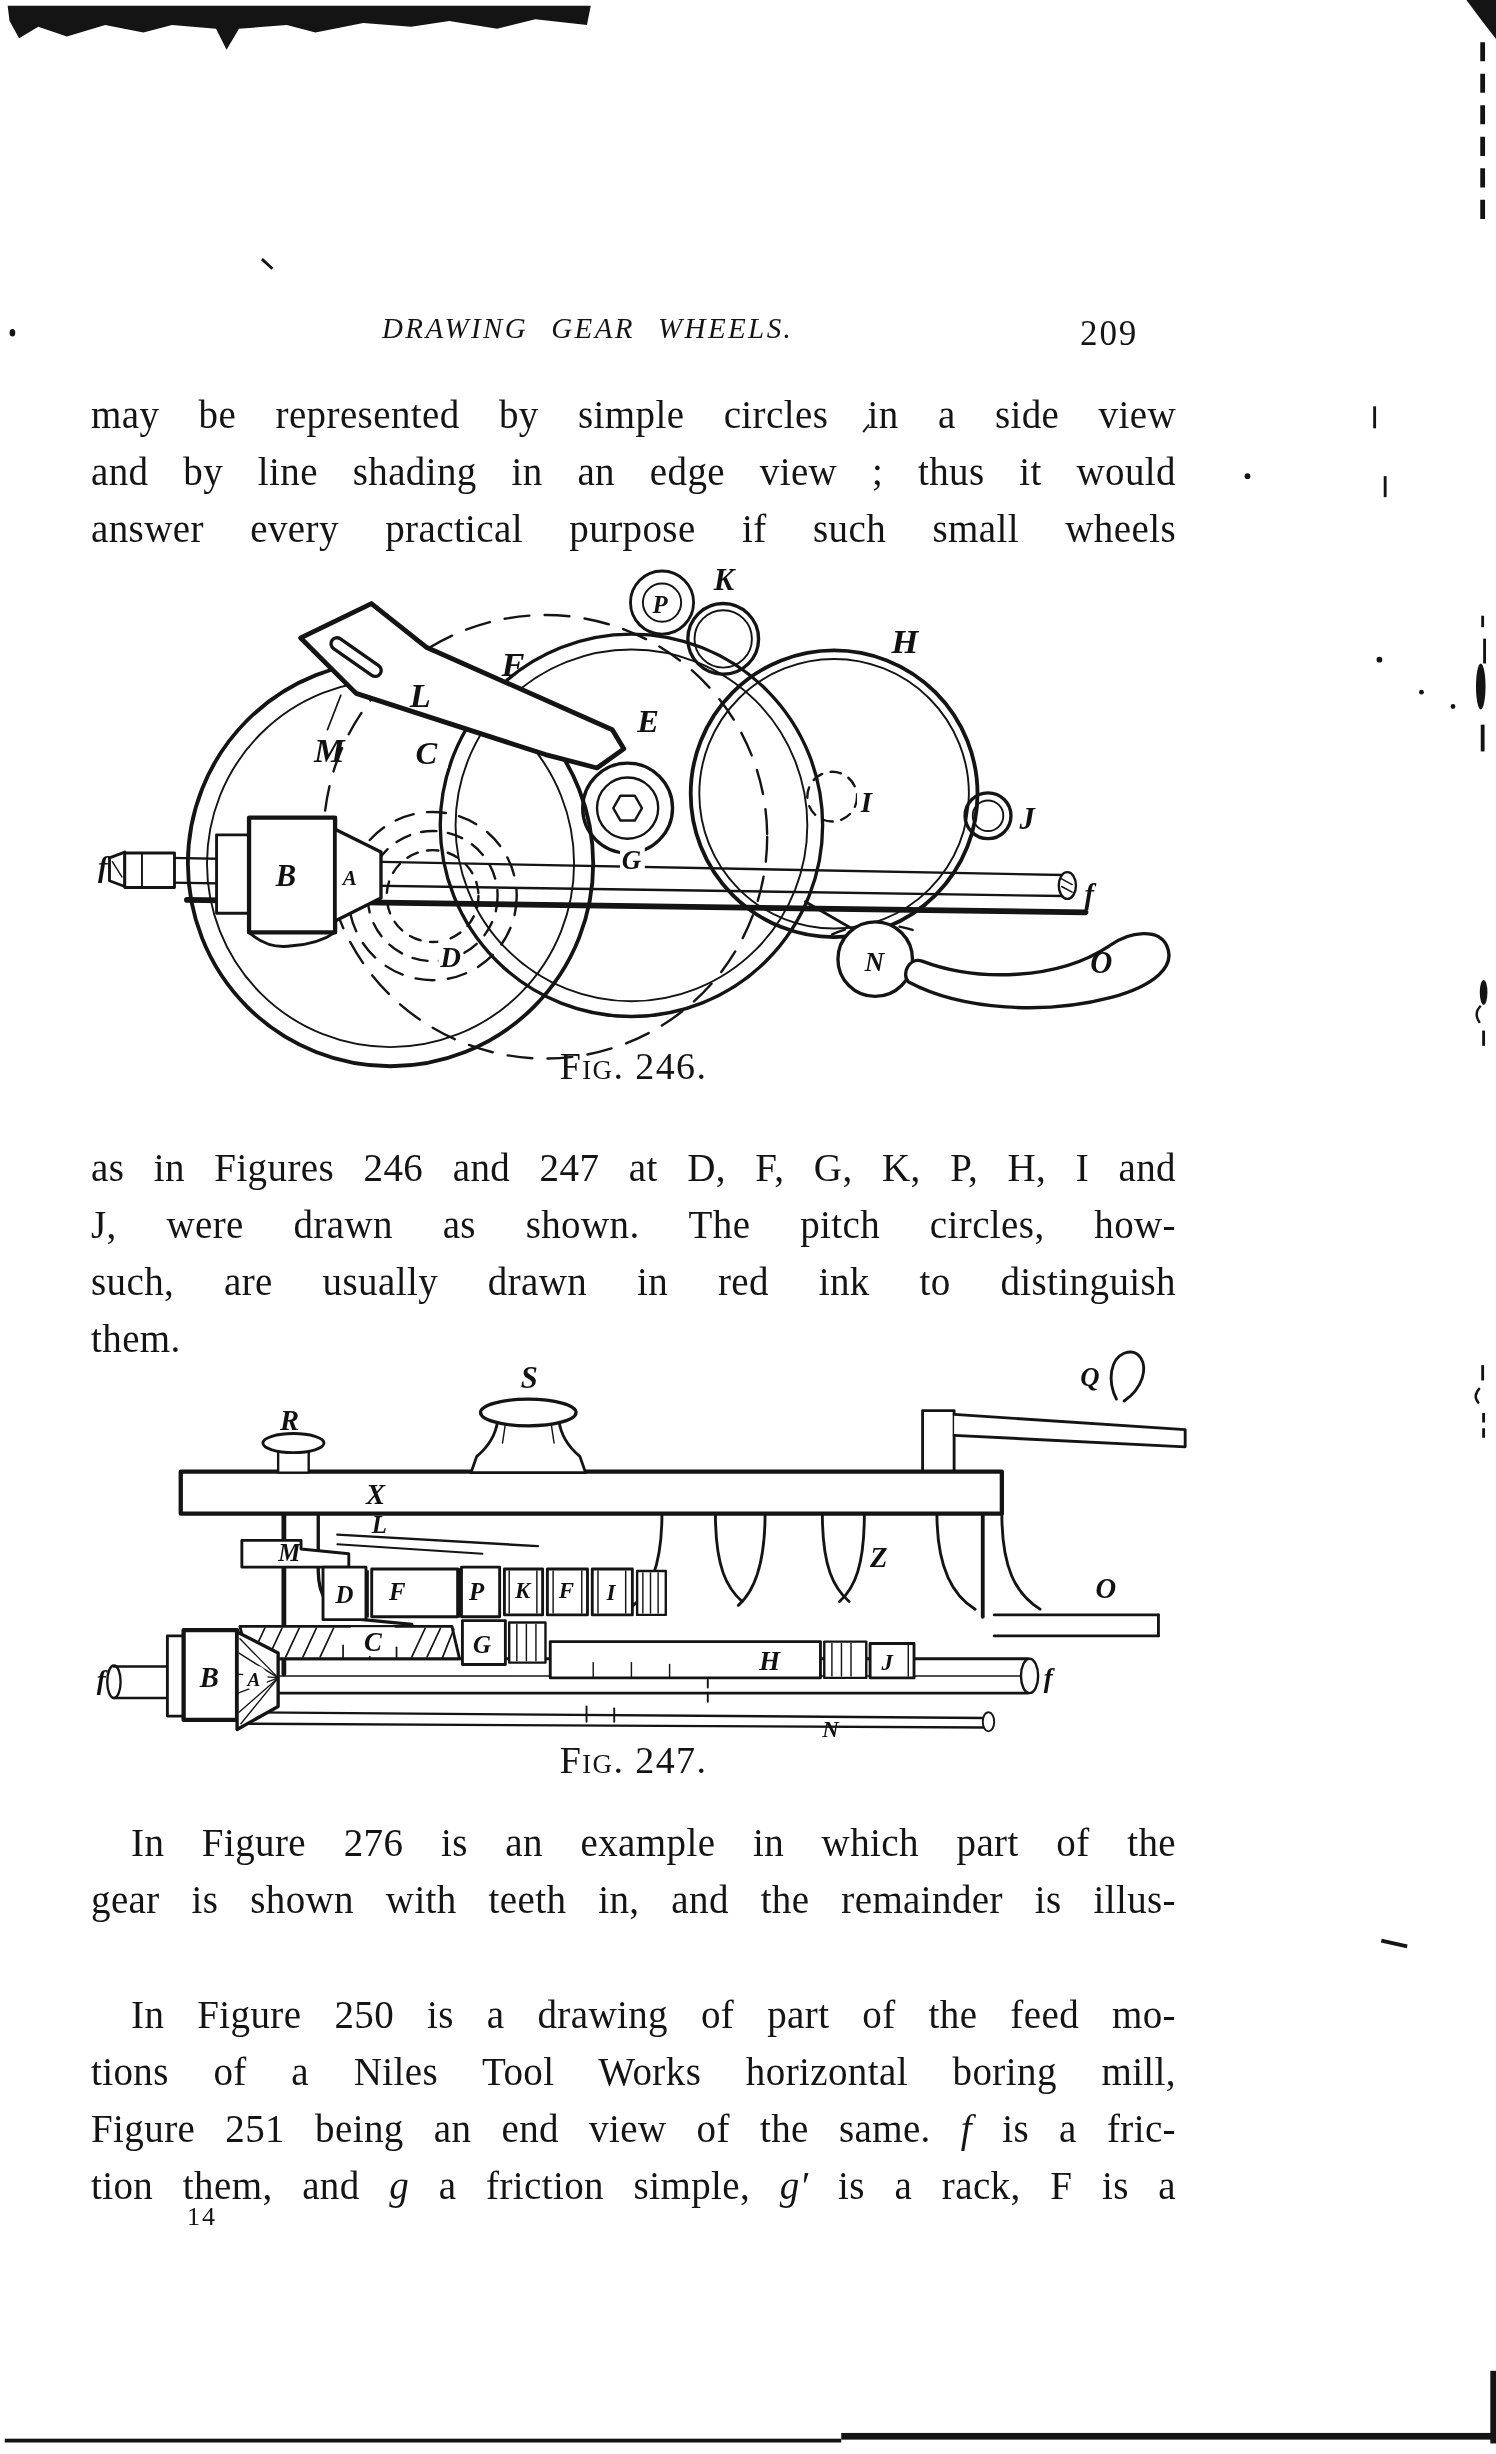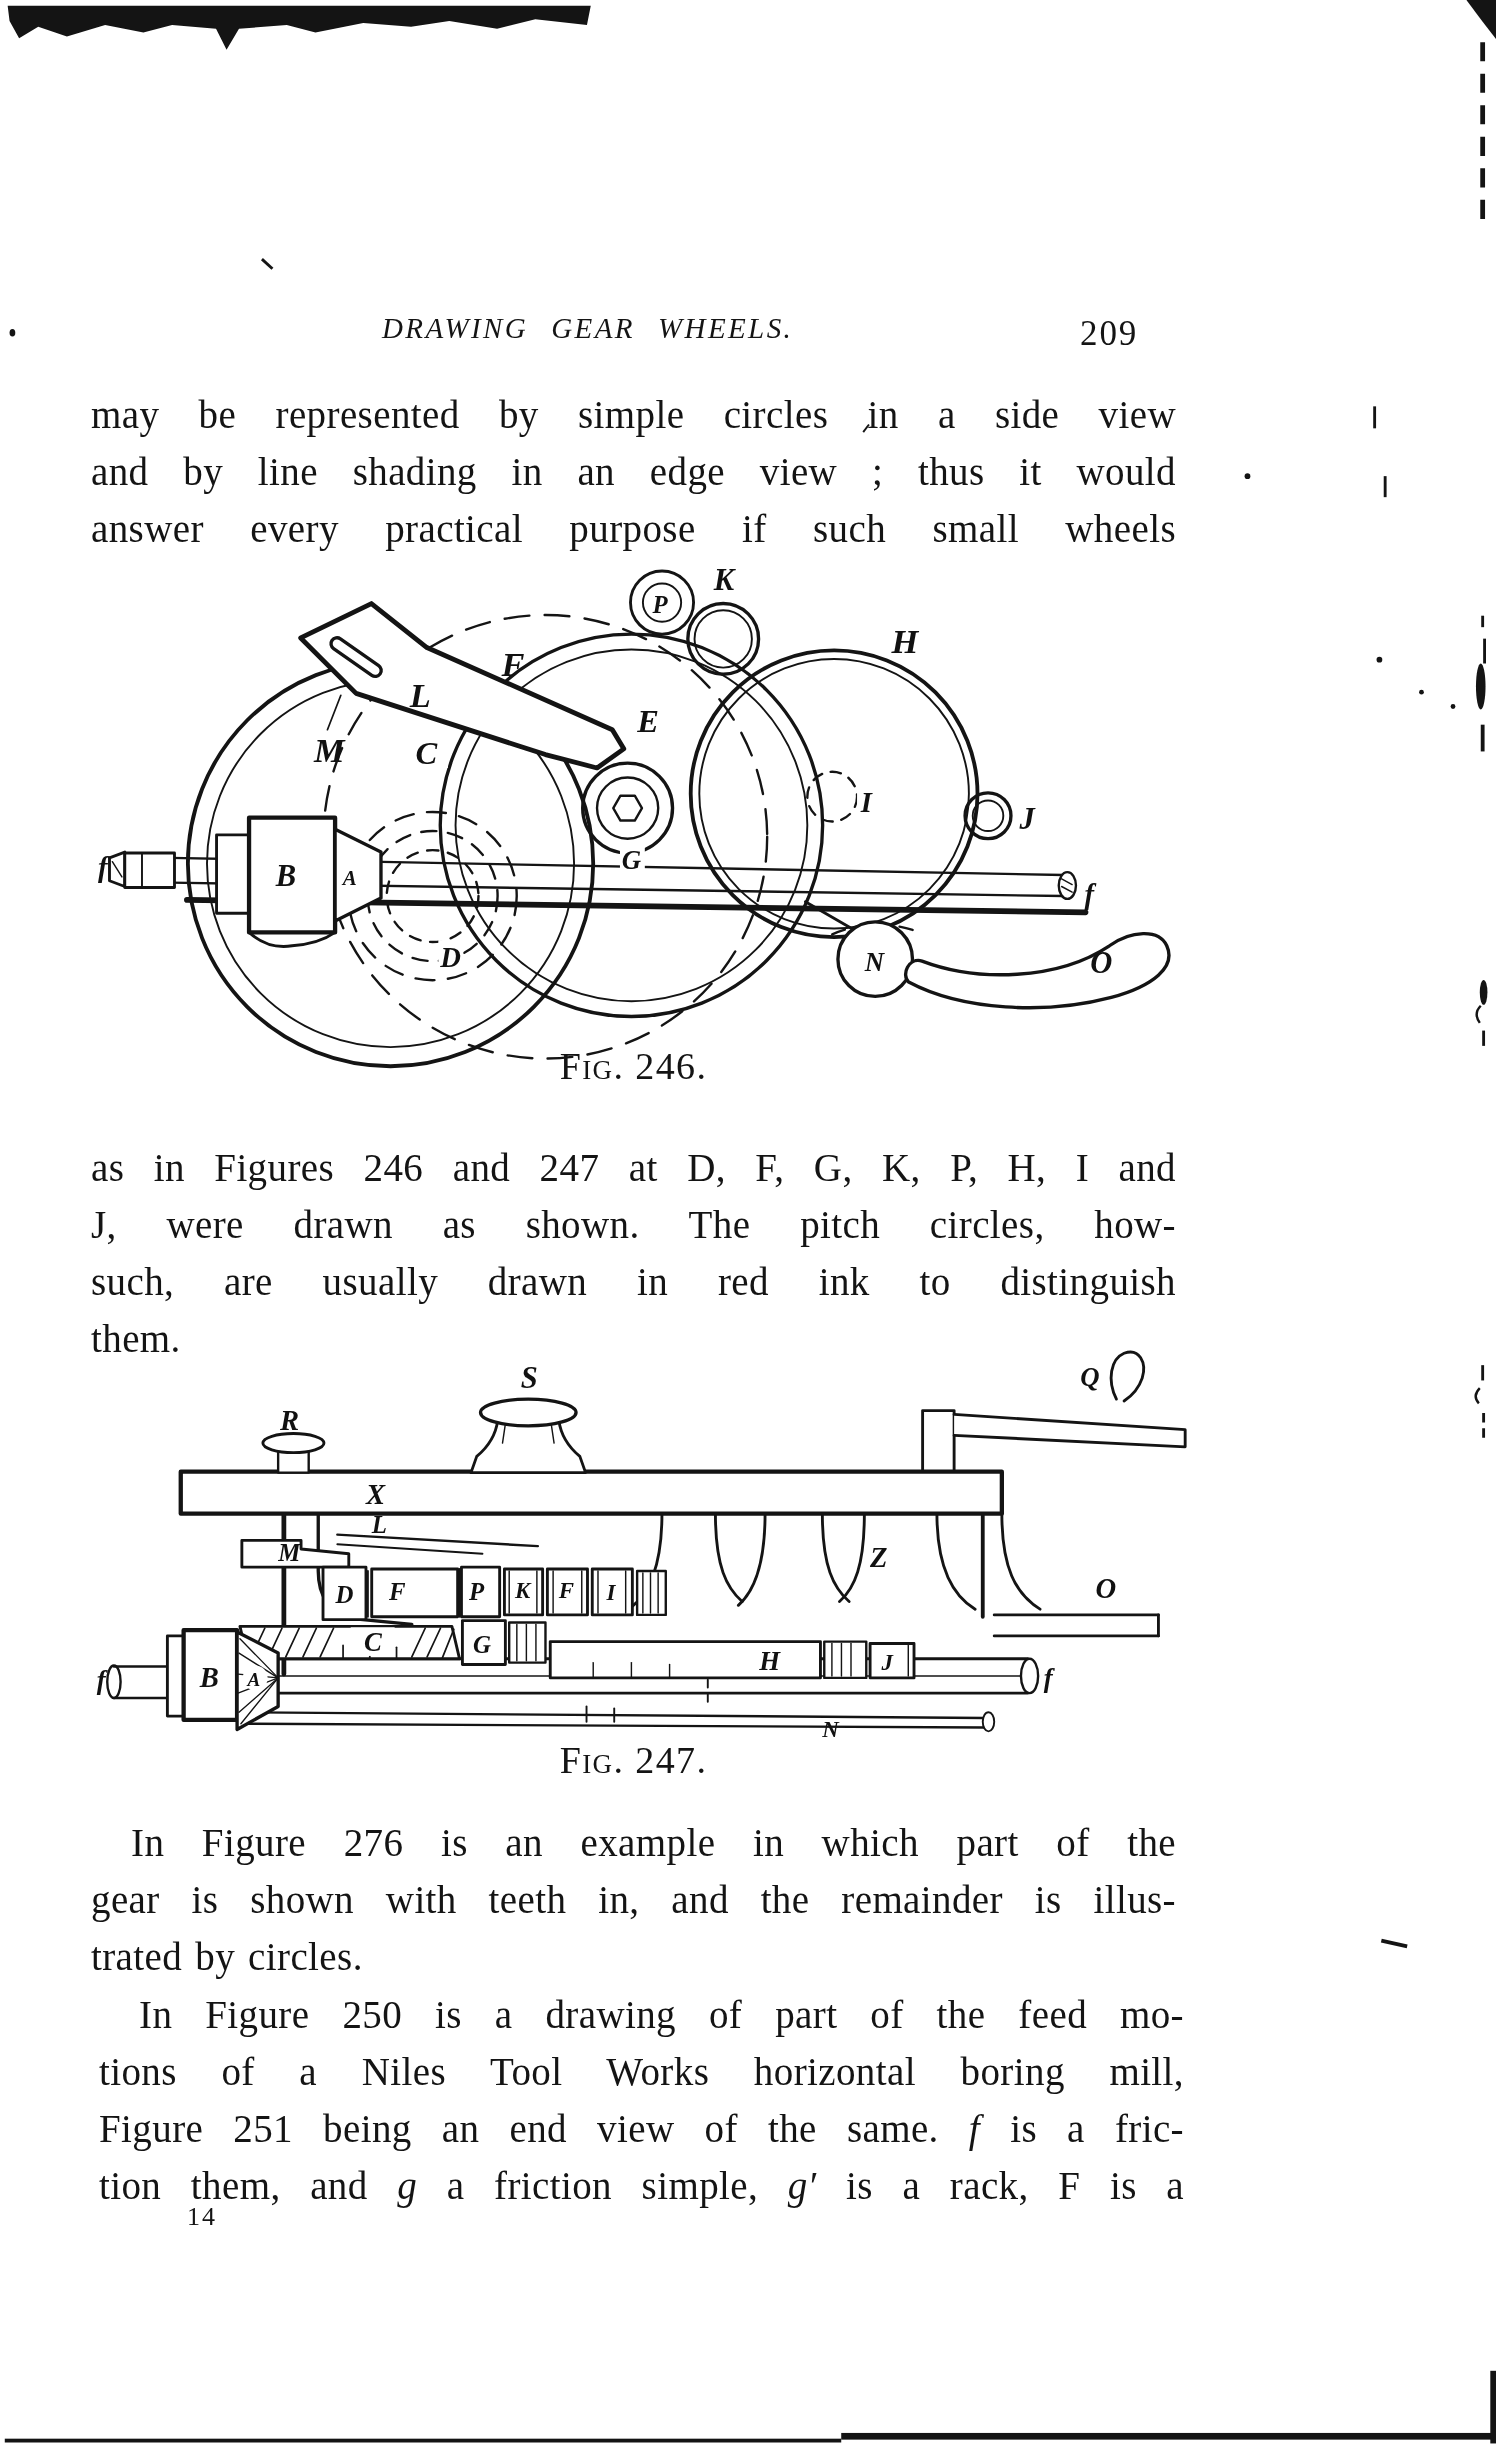--- a/index.html
+++ b/index.html
@@ -280,24 +280,23 @@
     <text class="flab" x="158" y="364" font-size="20" stroke="none">A</text>
     <text class="flab" x="0" y="368" font-size="28" stroke="none">f</text>
     <text class="flab" x="992" y="366" font-size="28" stroke="none">f</text>
   </svg>
 
   <div id="fig247-caption" class="figcaption">Fig. 247.</div>
 
   <div class="para" style="top:1814px;">
     <div class="bodyline indent">In Figure 276 is an example in which part of the</div>
     <div class="bodyline">gear is shown with teeth in, and the remainder is illus-</div>
-    <div class="lastline">trated by circles.</div>
   </div>
 
-  <div class="para" style="top:1986px;margin-left:8px;">
+  <div class="para" style="top:1986px;">
     <div class="bodyline indent">In Figure 250 is a drawing of part of the feed mo-</div>
     <div class="bodyline">tions of a Niles Tool Works horizontal boring mill,</div>
     <div class="bodyline"><span>Figure 251 being an end view of the same.  </span><span class="it">f</span><span> is a fric-</span></div>
     <div class="bodyline"><span>tion them, and </span><span class="it">g</span><span> a friction simple, </span><span class="it">g′</span><span> is a rack, F is a</span></div>
   </div>
 
   <div id="page-marker">14</div>
 
   <svg class="abs" style="left:0;top:0;" width="1497" height="2455" viewBox="0 0 1566 2568" fill="#141414" stroke="none">
     <polygon points="8,6 618,6 614,26 560,20 520,30 470,22 430,28 380,24 330,34 300,26 250,30 237,52 226,30 180,26 150,34 110,26 70,38 40,28 20,40 10,22"></polygon>

